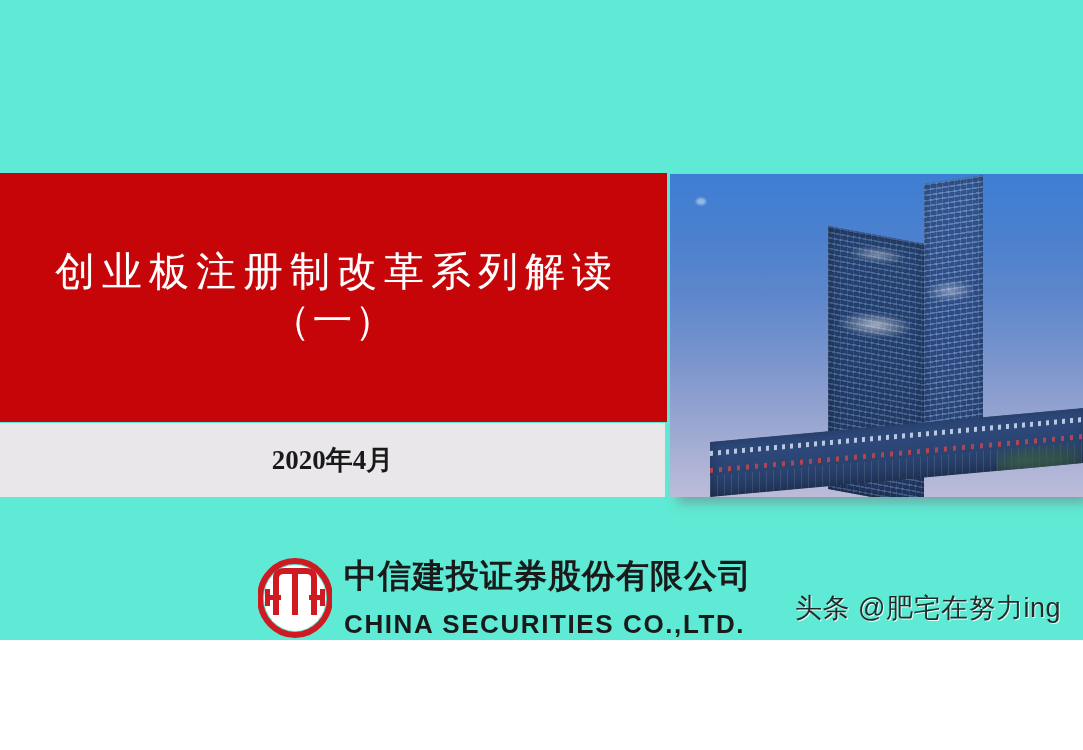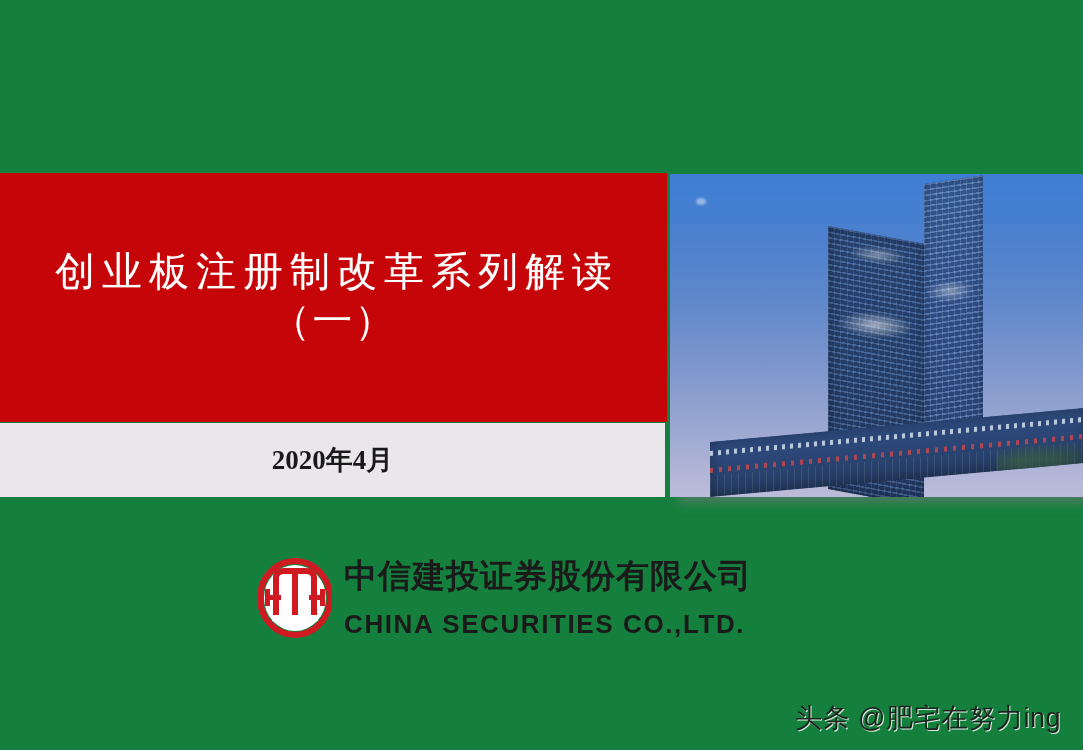--- a/index.html
+++ b/index.html
@@ -12,22 +12,22 @@
     height: 750px;
     position: relative;
     overflow: hidden;
     font-family: "Liberation Sans", sans-serif;
   }
 
   .slide {
     position: absolute;
     left: 0; top: 0;
     width: 1083px;
-    height: 750px;
-    background: #15803d;
+    height: 640px;
+    background: #5eead4;
   }
 
   
   .red-banner {
     position: absolute;
     left: 0;
     top: 173px;
     width: 667px;
     height: 249px;
     background: #c50508;

